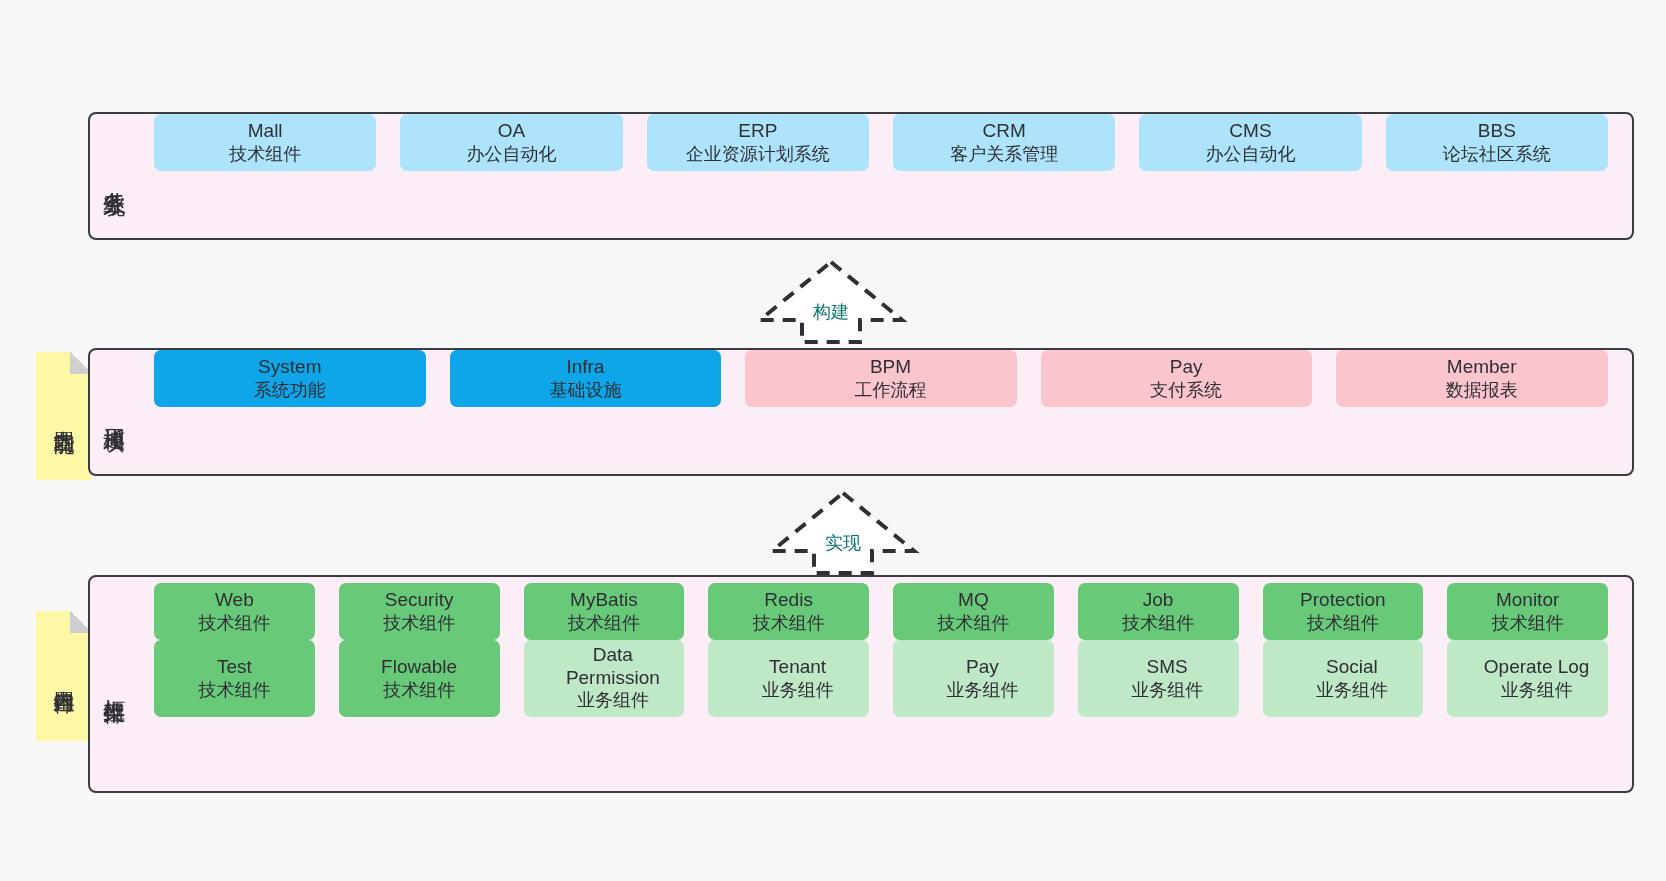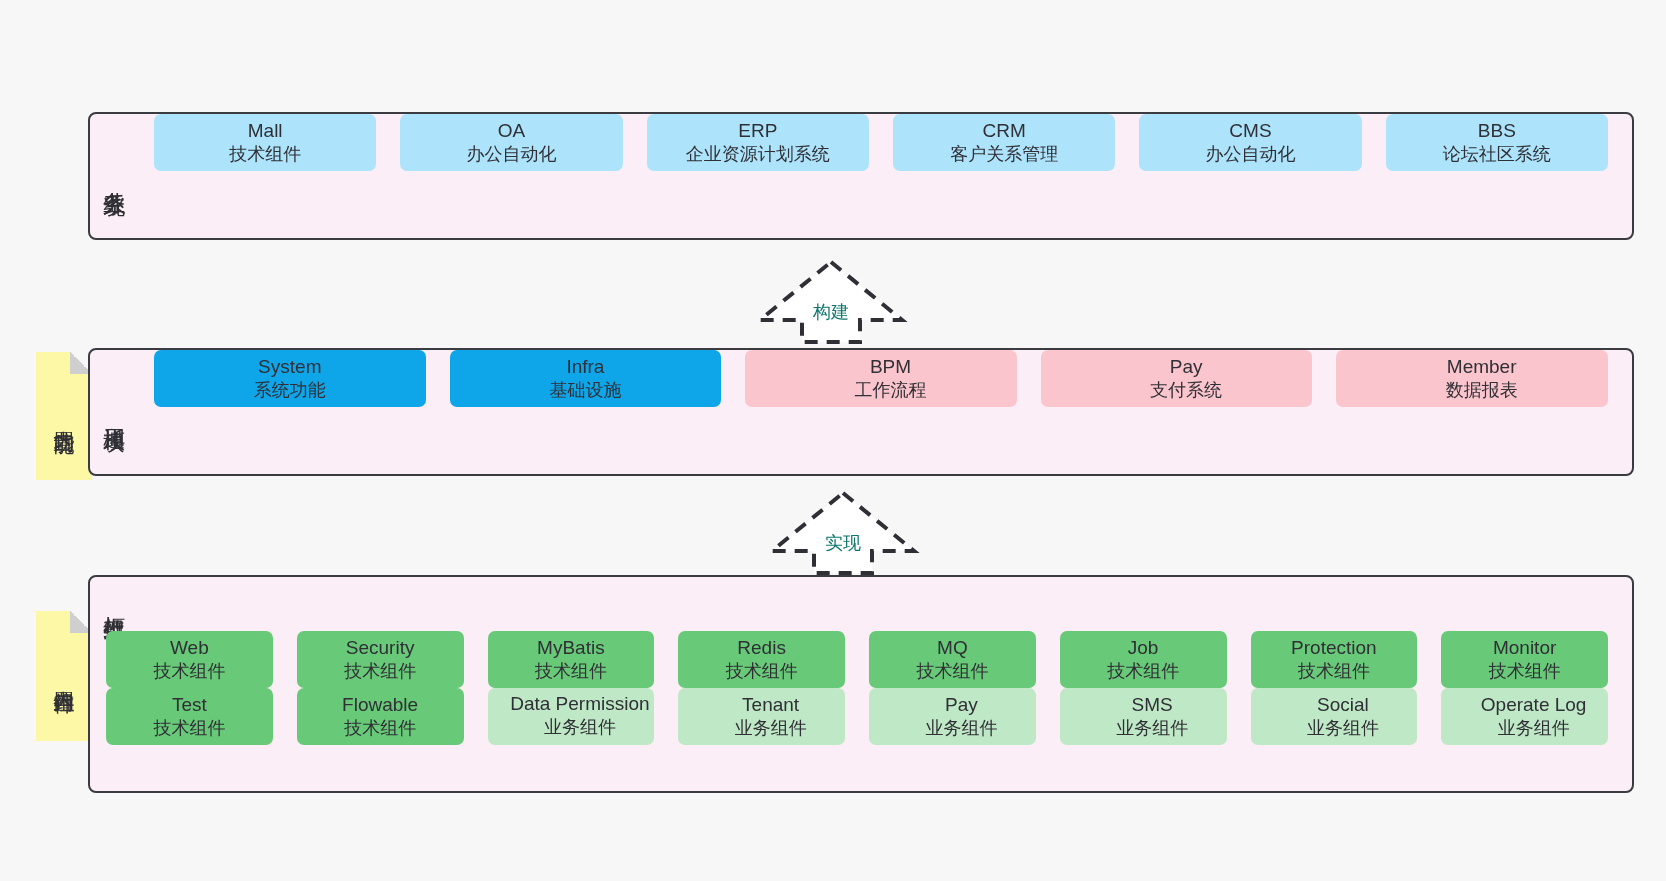--- a/index.html
+++ b/index.html
@@ -97,21 +97,21 @@
   
   .c-blue       { background: #ade4fb; }
   .c-red        { background: #0ea5e9; }
   .c-pink       { background: #fbc5cd; padding-left: 21px; }
   .c-green      { background: #68ca78; }
   .c-greenlight { background: #bfe8c6; padding-left: 20px; }
 
   
   #layer-business { left: 88px;  top: 112px; width: 1546px; height: 128px; }
   #layer-common   { left: 88px;  top: 348px; width: 1546px; height: 128px; }
-  #layer-frame    { left: 88px;  top: 575px; width: 1546px; height: 218px; flex-direction: column; }
+  #layer-frame    { left: 88px;  top: 575px; width: 1546px; height: 218px; }
 
   #layer-frame .layer-body { padding-top: 6px; padding-bottom: 6px; }
 
   
   .sticky {
     position: absolute;
     width: 56px;
     background: #fcf8a5;
     box-sizing: border-box;
     display: flex;

